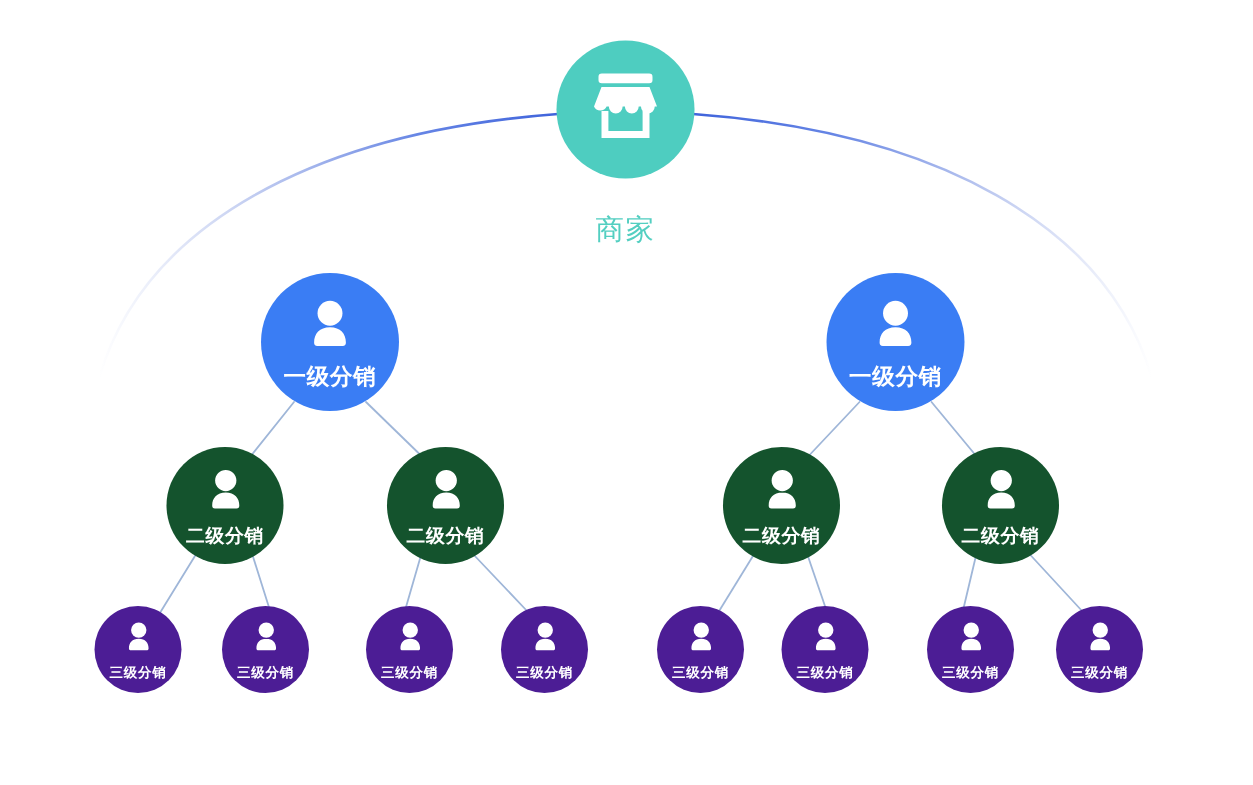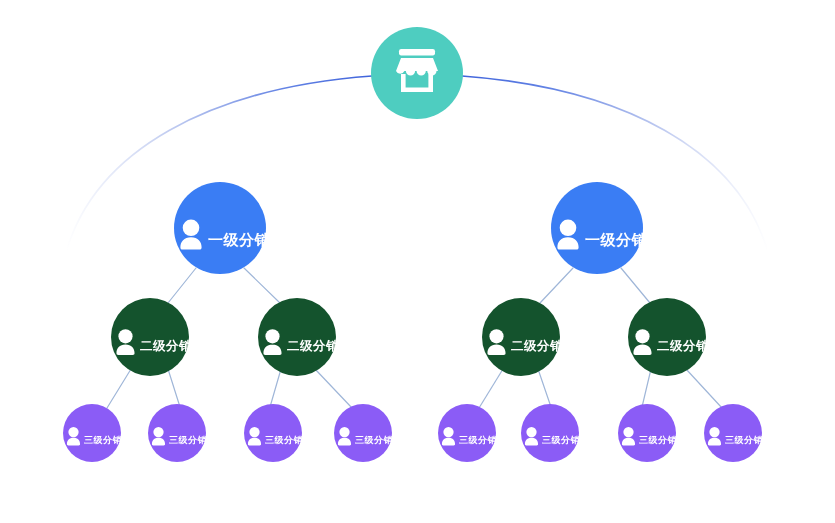--- a/index.html
+++ b/index.html
@@ -28,21 +28,21 @@
     width: 835px;
     height: 523px;
     pointer-events: none;
   }
 
   
   .node {
     position: absolute;
     border-radius: 50%;
     display: flex;
-    flex-direction: row;
+    flex-direction: column;
     align-items: center;
     justify-content: flex-start;
     box-sizing: border-box;
   }
   .node .person {
     display: block;
   }
   .node .node-label {
     color: #ffffff;
     font-weight: 700;
@@ -84,21 +84,21 @@
   .lvl2 {
     width: 78px; height: 78px;
     background: #14532d;
     padding-top: 14px;
   }
   .lvl2 .node-label { font-size: 12.5px; margin-top: 5px; }
 
   
   .lvl3 {
     width: 58px; height: 58px;
-    background: #8b5cf6;
+    background: #4c1d95;
     padding-top: 10px;
   }
   .lvl3 .node-label { font-size: 9px; margin-top: 4px; }
 </style>
 </head>
 <body>
 
 <div id="stage">
 
   <svg id="arc-layer" viewBox="0 0 835 523">
@@ -186,20 +186,21 @@
           v 13.4
           h 22.8
           v -13.4
           h 4.6
           v 18
           h -32
           Z"></path>
       </svg>
     </span>
   </div>
+  <div class="merchant-label">商家</div>
 
   <div class="node lvl1" style="left:174px; top:182px;">
     <span class="person">
       <svg width="34" height="34" viewBox="0 0 34 34" aria-hidden="true">
         <circle cx="17" cy="9.8" r="8.3" fill="#ffffff"></circle>
         <path d="M 17 19.2 c -7 0 -10.6 4.4 -10.6 10.1 c 0 1.6 0.6 2.3 2.2 2.3 h 16.8 c 1.6 0 2.2 -0.7 2.2 -2.3 c 0 -5.7 -3.6 -10.1 -10.6 -10.1 z" fill="#ffffff"></path>
       </svg>
     </span>
     <span class="node-label">一级分销</span>
   </div>

